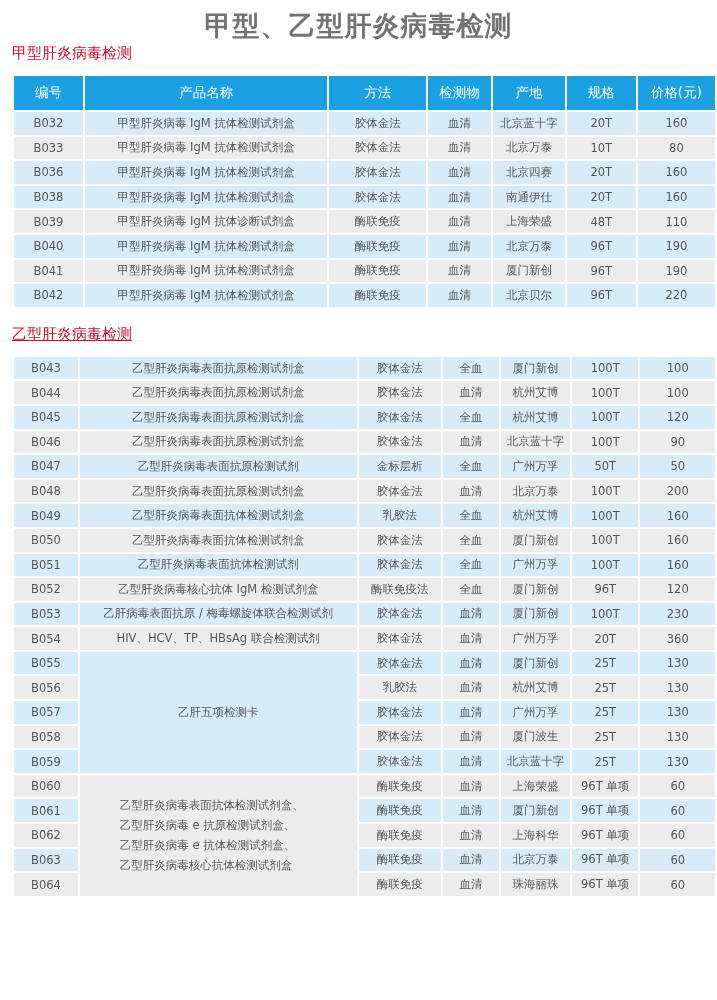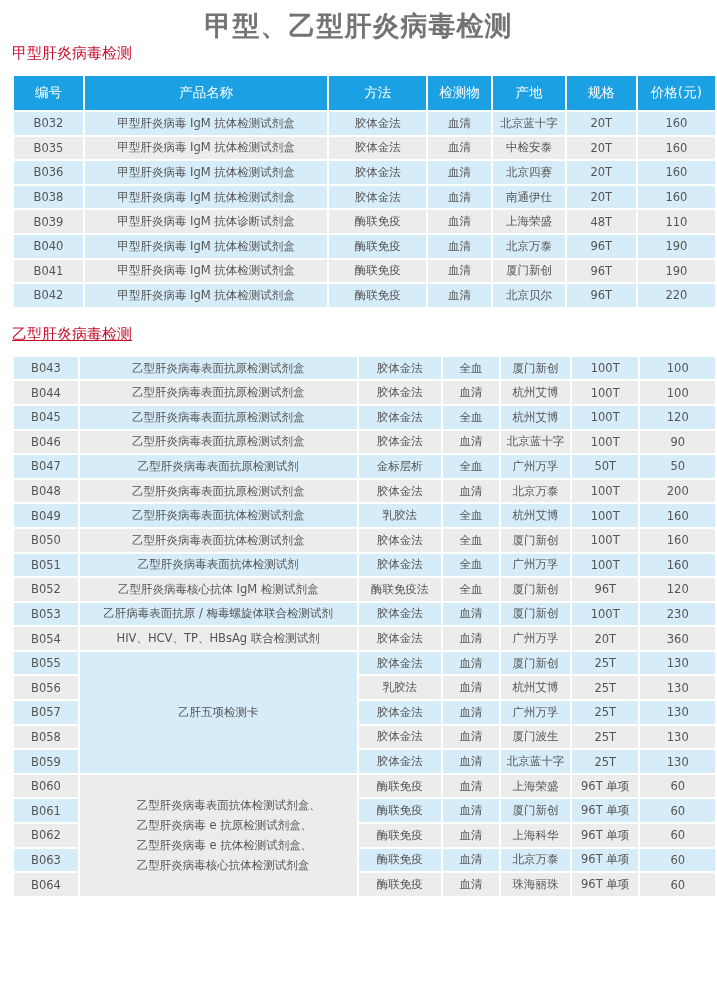--- a/index.html
+++ b/index.html
@@ -46,21 +46,21 @@
   td {
     height: 22.6px;
     text-align: center;
     color: #555;
     white-space: nowrap;
     overflow: hidden;
   }
   tr.odd td { background: #d6ecf9; }
   tr.even td { background: #ececec; }
   td.merged-blue { background: #d6ecf9 !important; }
-  td.merged-gray { background: #ececec !important; line-height: 20px; white-space: normal; text-align: left; padding-left: 57px; }
+  td.merged-gray { background: #ececec !important; line-height: 20px; white-space: normal; text-align: left; padding-left: 40px; }
   .t1 { margin-top: 10px; }
   .t2 { margin-top: 10px; }
 </style>
 </head>
 <body>
 
 <div class="page-title">甲型、乙型肝炎病毒检测</div>
 
 <div class="section-title s1">甲型肝炎病毒检测</div>
 
@@ -89,27 +89,27 @@
       <tr class="odd">
         <td>B032</td>
         <td>甲型肝炎病毒 IgM 抗体检测试剂盒</td>
         <td>胶体金法</td>
         <td>血清</td>
         <td>北京蓝十字</td>
         <td>20T</td>
         <td>160</td>
       </tr>
       <tr class="even">
-        <td>B035</td>
-        <td>甲型肝炎病毒 IgM 抗体检测试剂盒</td>
-        <td>胶体金法</td>
-        <td>血清</td>
-        <td>中检安泰</td>
-        <td>20T</td>
-        <td>160</td>
+        <td>B033</td>
+        <td>甲型肝炎病毒 IgM 抗体检测试剂盒</td>
+        <td>胶体金法</td>
+        <td>血清</td>
+        <td>北京万泰</td>
+        <td>10T</td>
+        <td>80</td>
       </tr>
       <tr class="odd">
         <td>B036</td>
         <td>甲型肝炎病毒 IgM 抗体检测试剂盒</td>
         <td>胶体金法</td>
         <td>血清</td>
         <td>北京四赛</td>
         <td>20T</td>
         <td>160</td>
       </tr>

